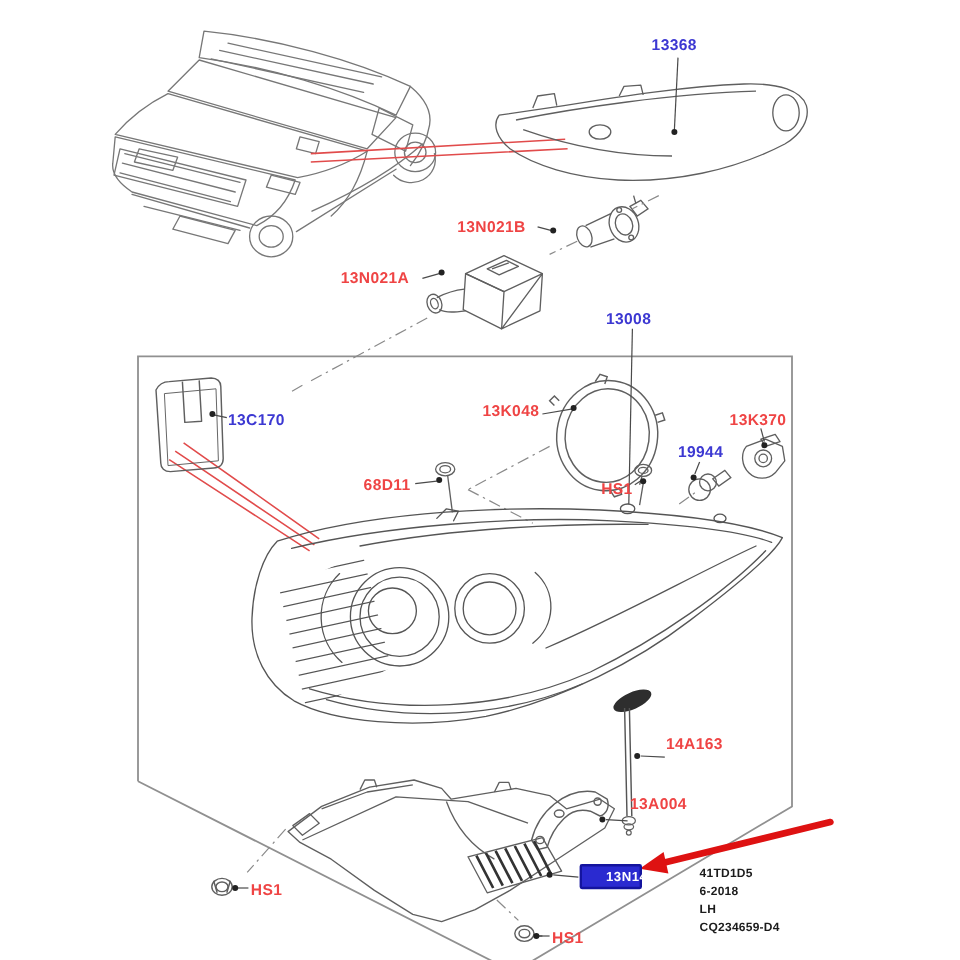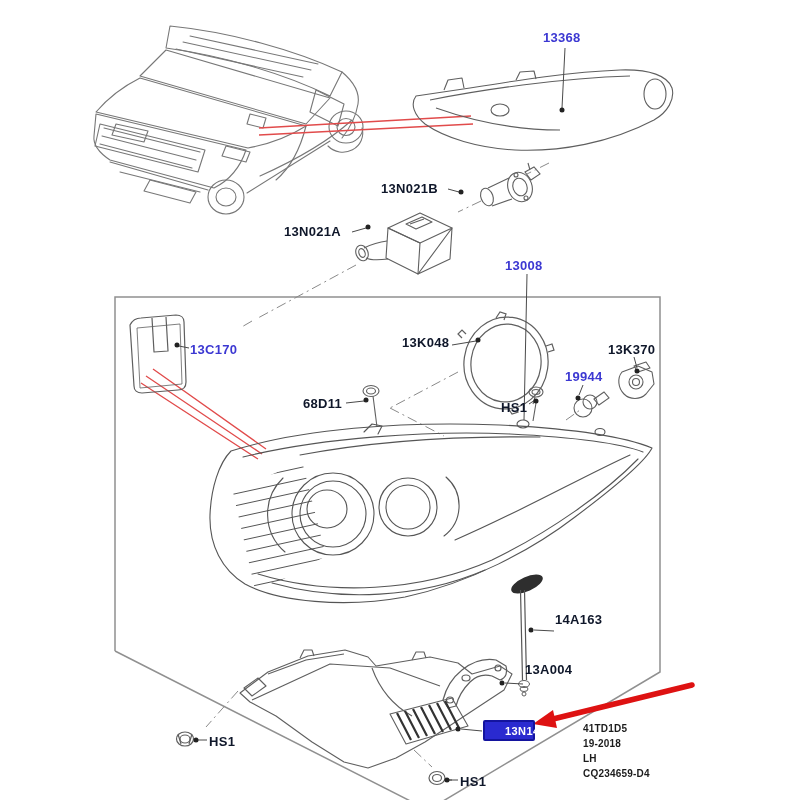--- a/index.html
+++ b/index.html
@@ -2,21 +2,21 @@
 <html><head>
 <meta charset="utf-8">
 <style>
   html,body{margin:0;padding:0;background:#ffffff;}
   #stage{position:relative;width:800px;height:800px;background:#fff;overflow:hidden;
          font-family:"Liberation Sans",sans-serif;}
   #artwork{position:absolute;left:0;top:0;}
   .part-label{position:absolute;font:700 13px "Liberation Sans",sans-serif;
               letter-spacing:.3px;white-space:nowrap;cursor:pointer;}
   .lbl-blue{color:#3c38d2;}
-  .lbl-green{color:#0f172a;}
+  .lbl-green{color:#ef4444;}
   #highlight-box{position:absolute;left:483px;top:720px;width:52px;height:21px;
                  background:#2a2ad0;border:2px solid #14149e;border-radius:2px;
                  box-sizing:border-box;display:flex;align-items:center;justify-content:center;
                  color:#ffffff;font:700 11px "Liberation Sans",sans-serif;letter-spacing:.4px;
                  cursor:pointer;padding-left:33px;}
   #footer-block{position:absolute;left:583px;top:721px;width:92px;text-align:left;
                 font:700 10px/15px "Liberation Sans",sans-serif;color:#1c1c1c;letter-spacing:.2px;}
 </style>
 </head>
 <body>
@@ -252,18 +252,18 @@
 <div class="part-label lbl-green" style="left:303px;top:396px;">68D11</div>
 <div class="part-label lbl-green" style="left:555px;top:612px;">14A163</div>
 <div class="part-label lbl-green" style="left:525px;top:662px;">13A004</div>
 <div class="part-label lbl-green" style="left:209px;top:734px;">HS1</div>
 <div class="part-label lbl-green" style="left:460px;top:774px;">HS1</div>
 
 <div id="highlight-box">13N143</div>
 
 <div id="footer-block">
   <div>41TD1D5</div>
-  <div>19-2018</div>
+  <div>6-2018</div>
   <div>LH</div>
   <div>CQ234659-D4</div>
 </div>
 
 </div>
 
 </body></html>

